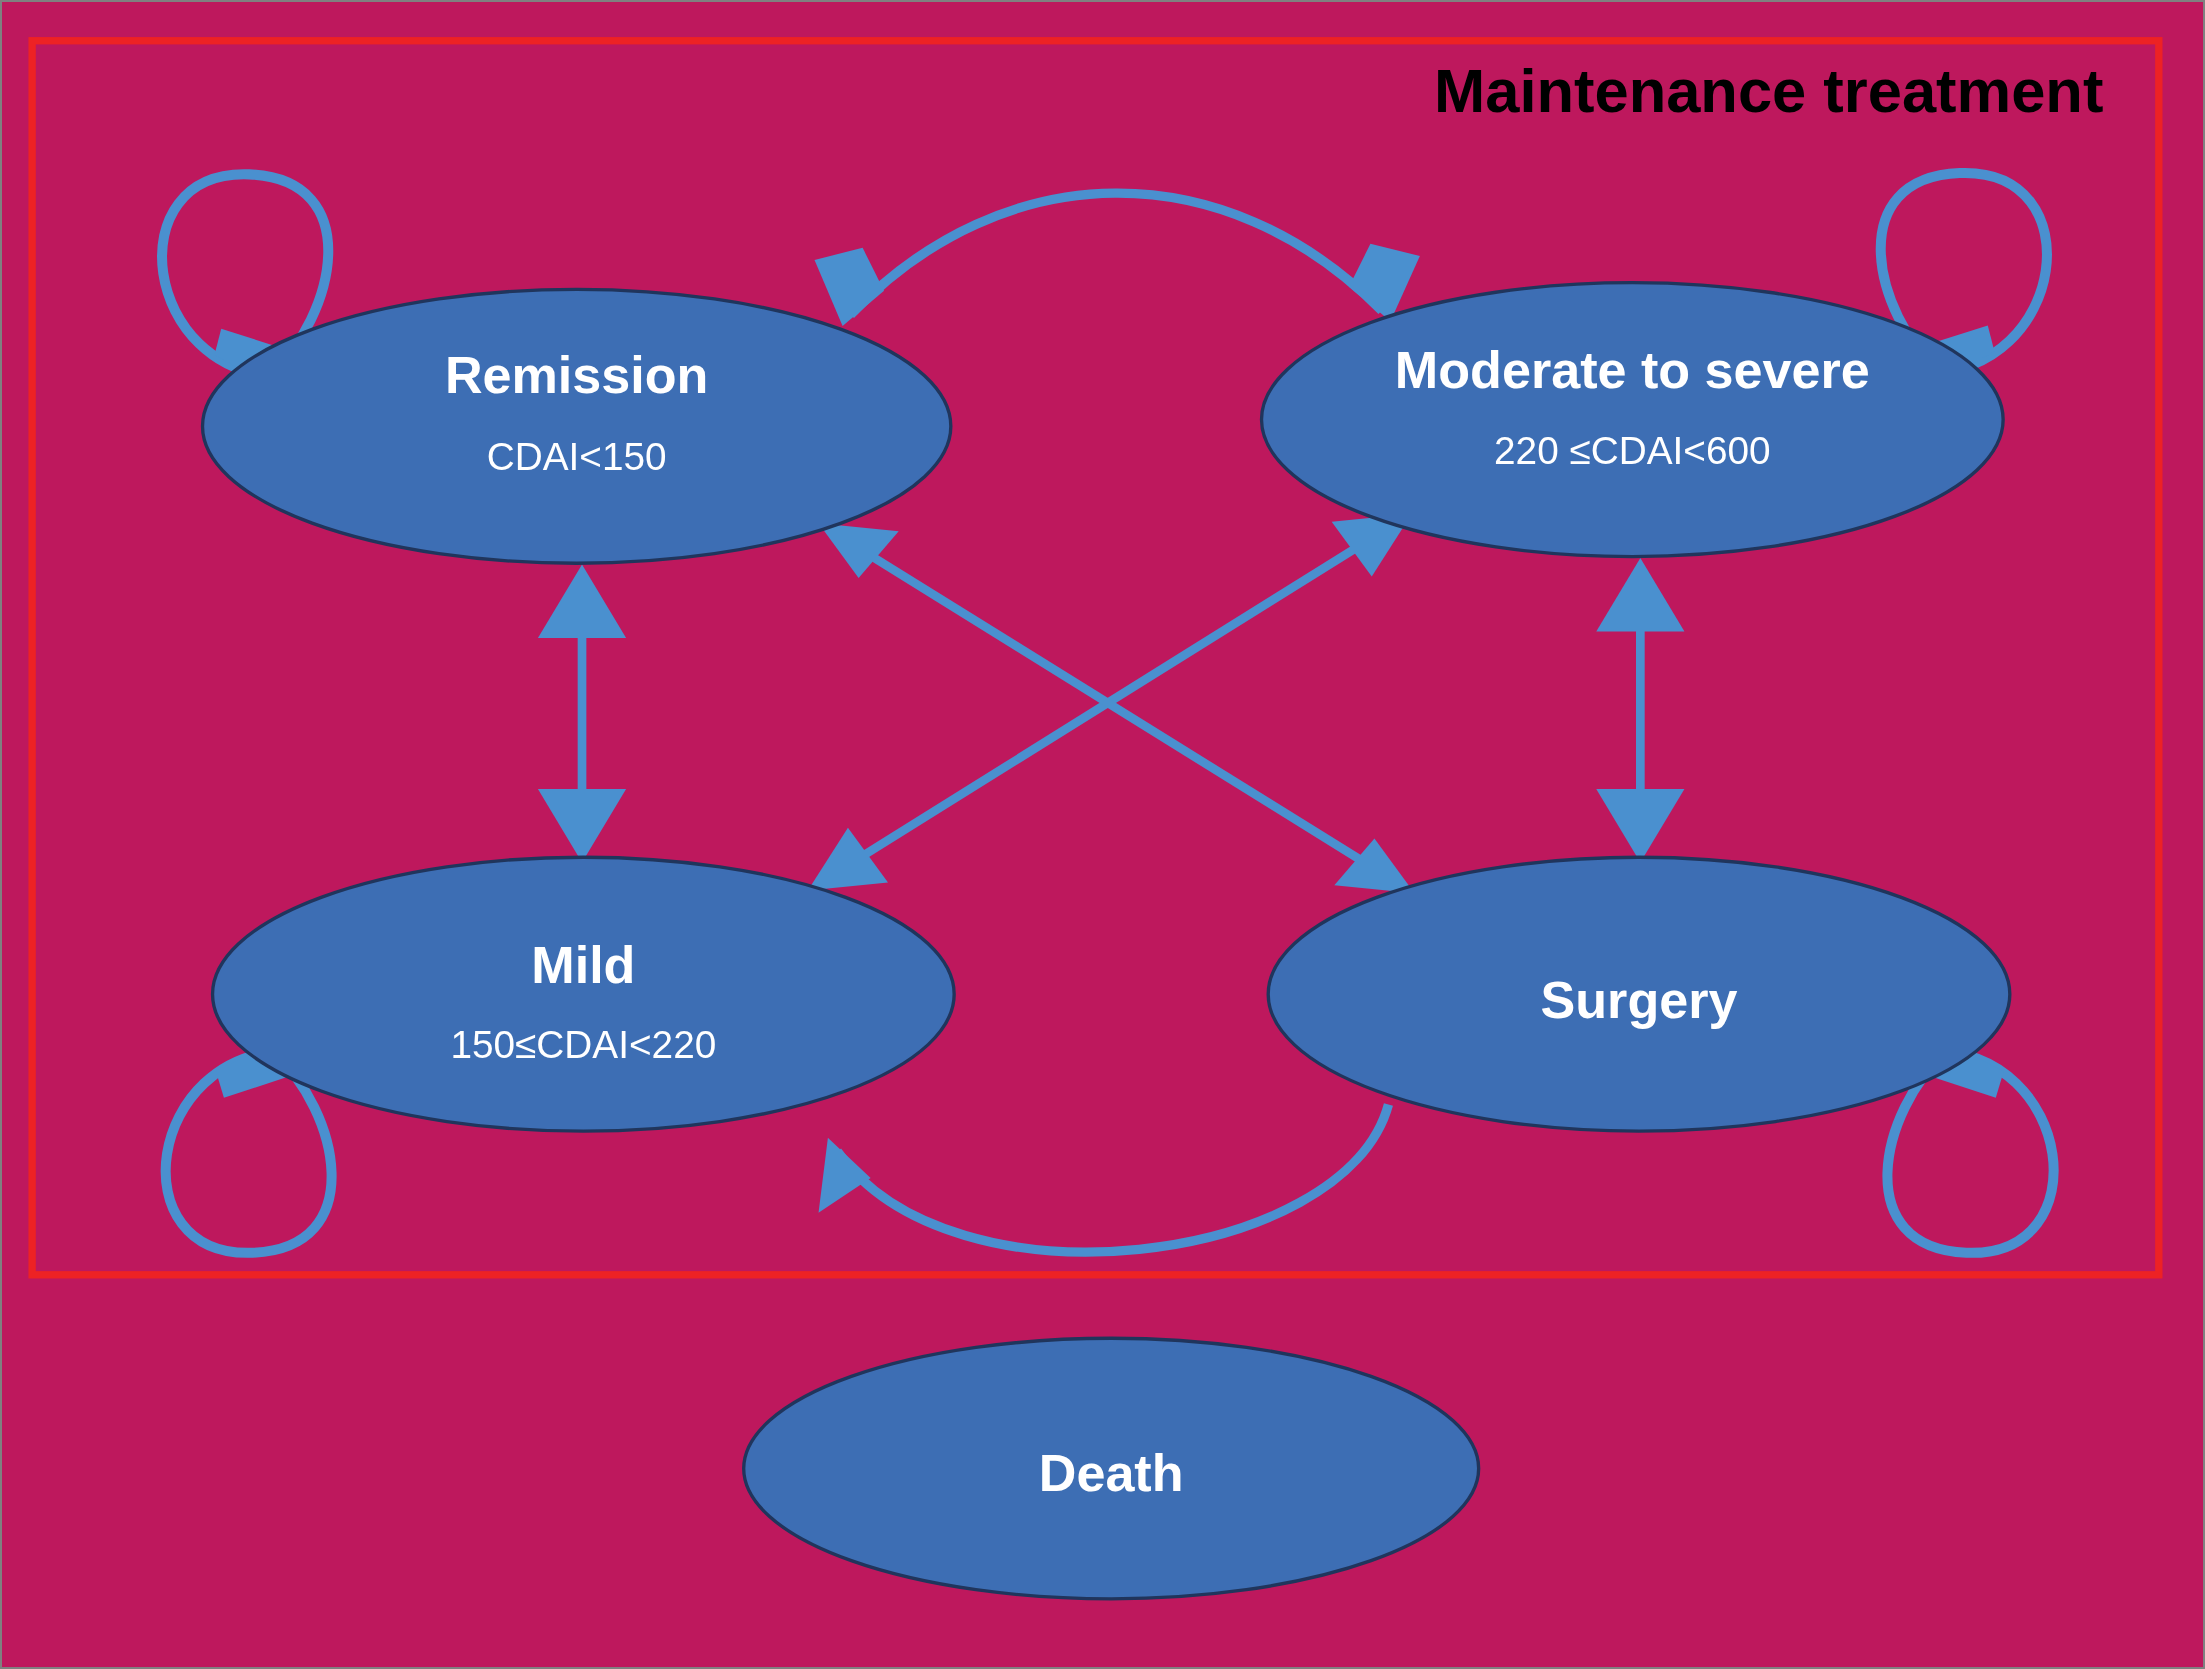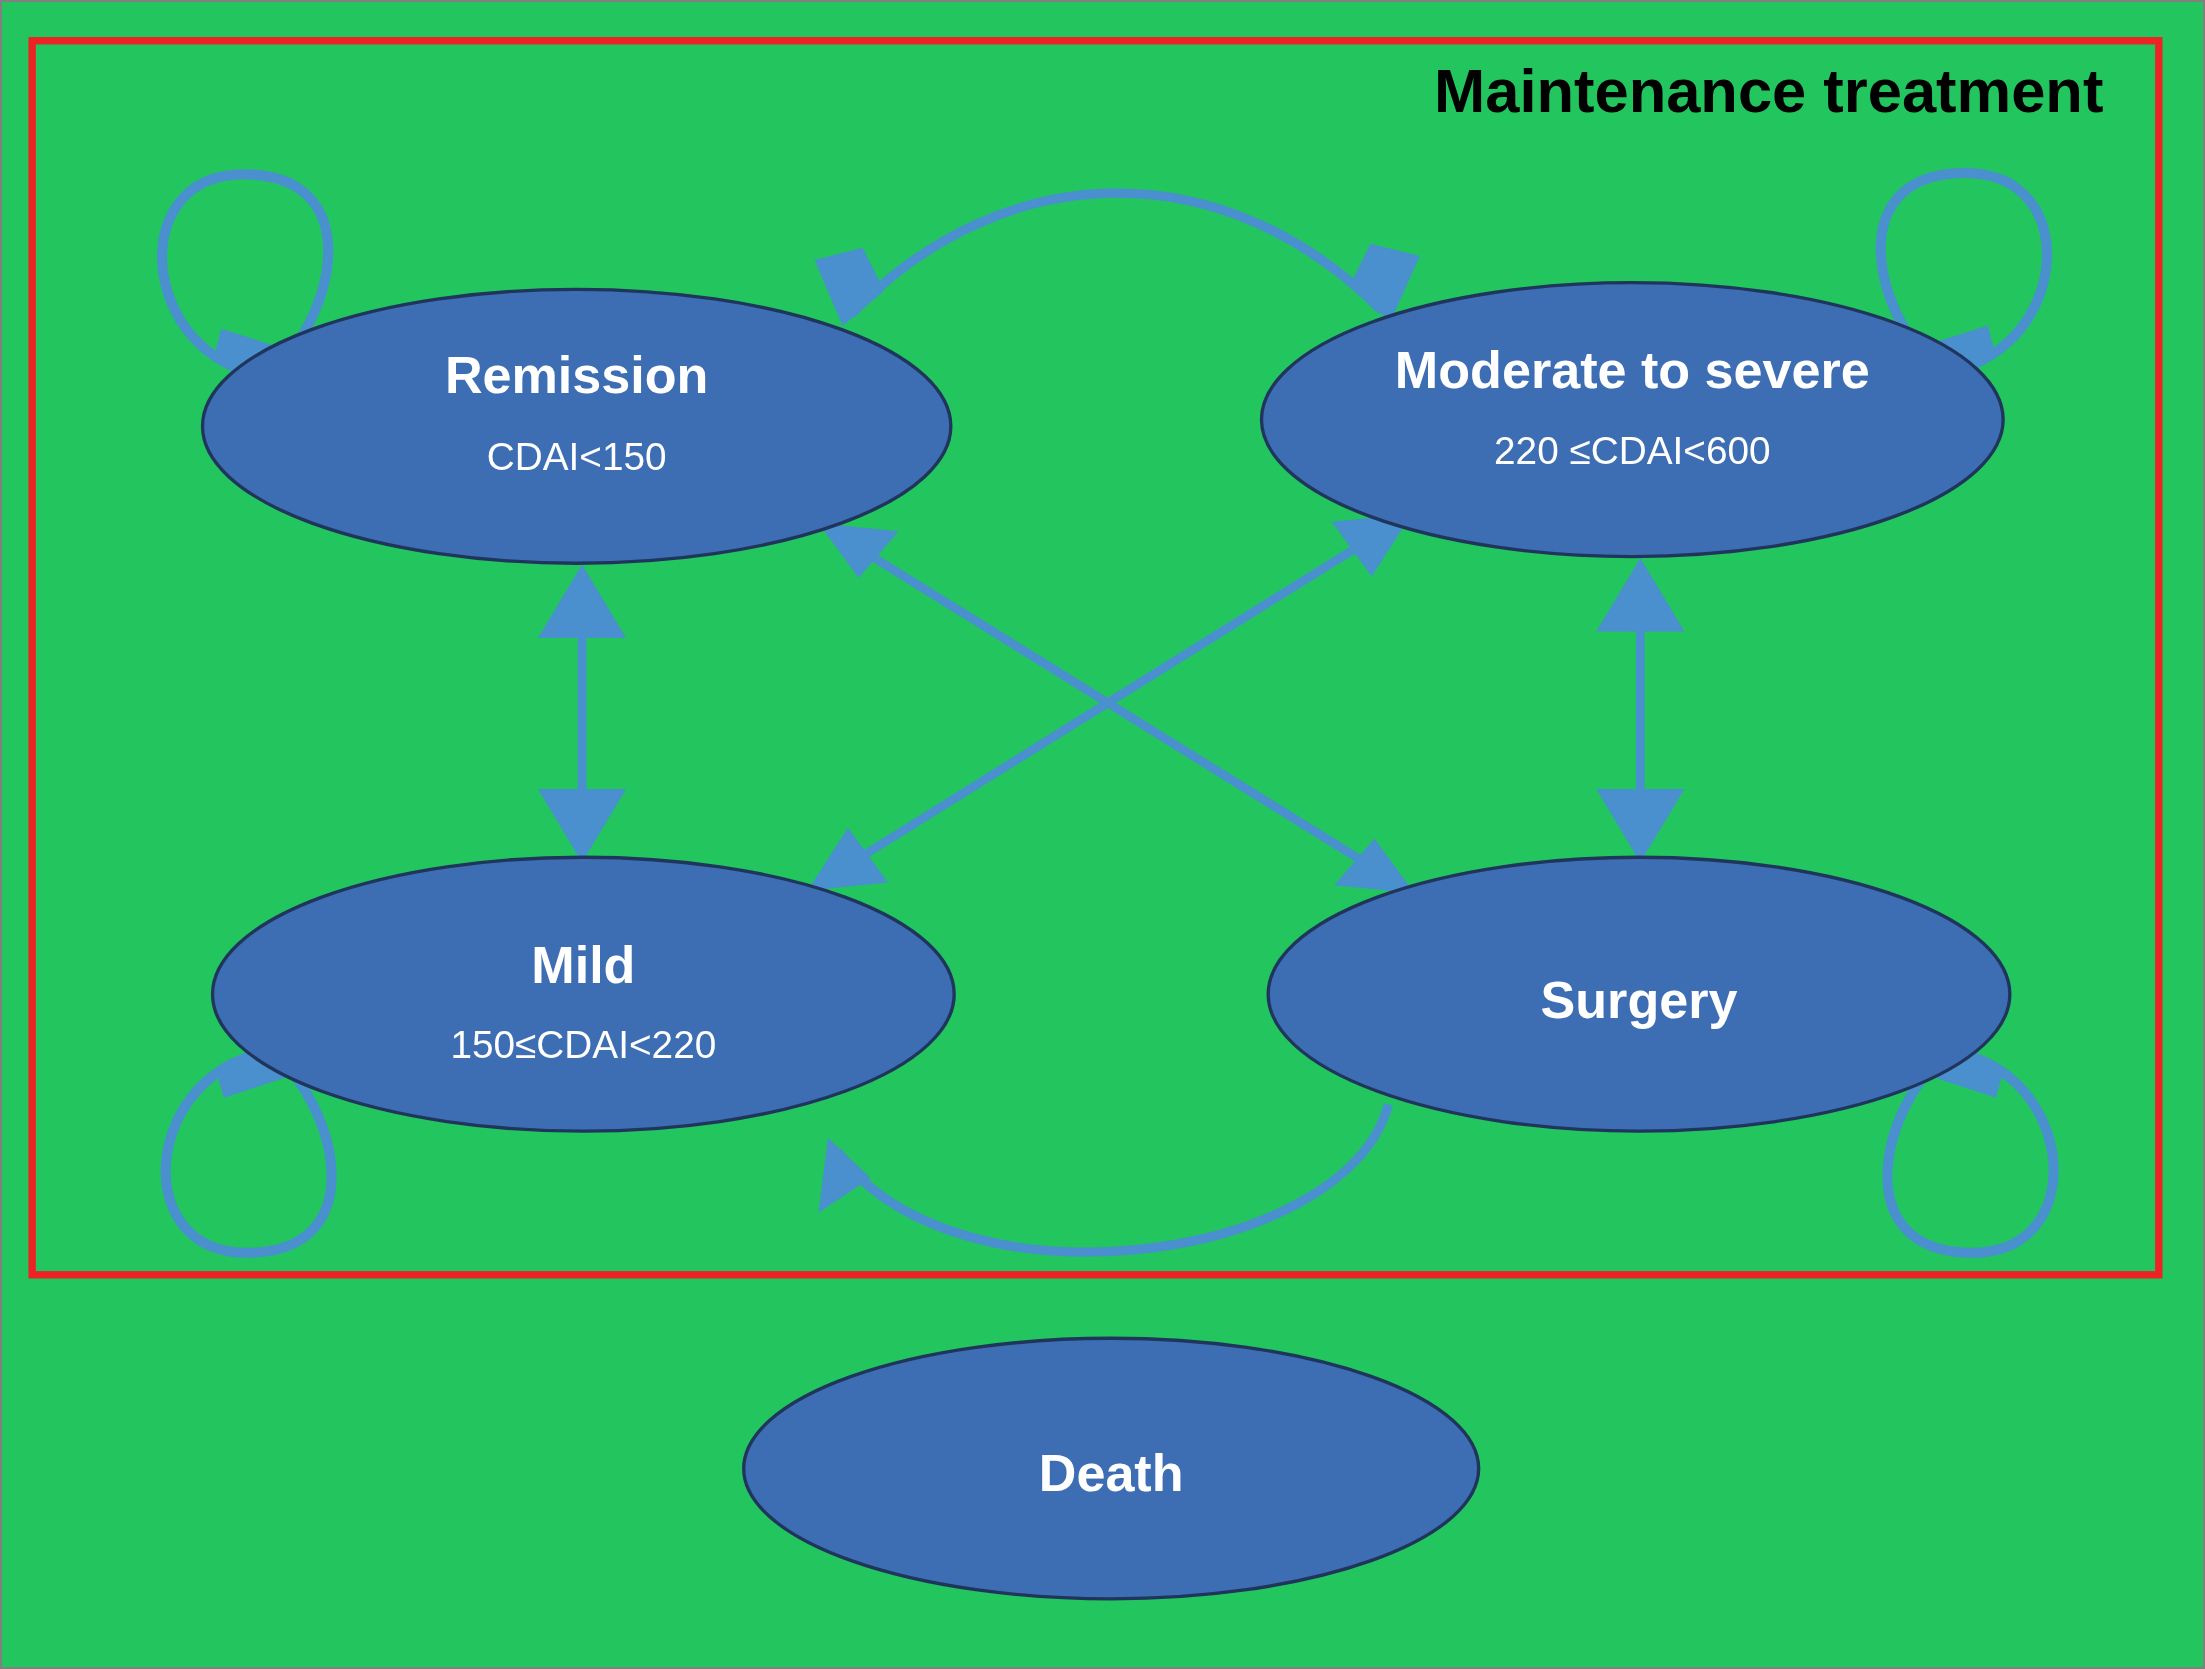--- a/index.html
+++ b/index.html
@@ -8,21 +8,21 @@
     padding: 0;
     background: #ffffff;
   }
   body {
     font-family: "Liberation Sans", sans-serif;
   }
   #canvas {
     position: relative;
     width: 2205px;
     height: 1669px;
-    background: #22c55e;
+    background: #be185d;
     box-sizing: border-box;
     border: 2.7px solid #808080;
     overflow: hidden;
   }
   #diagram-svg {
     position: absolute;
     left: 0;
     top: 0;
     width: 2205px;
     height: 1669px;

